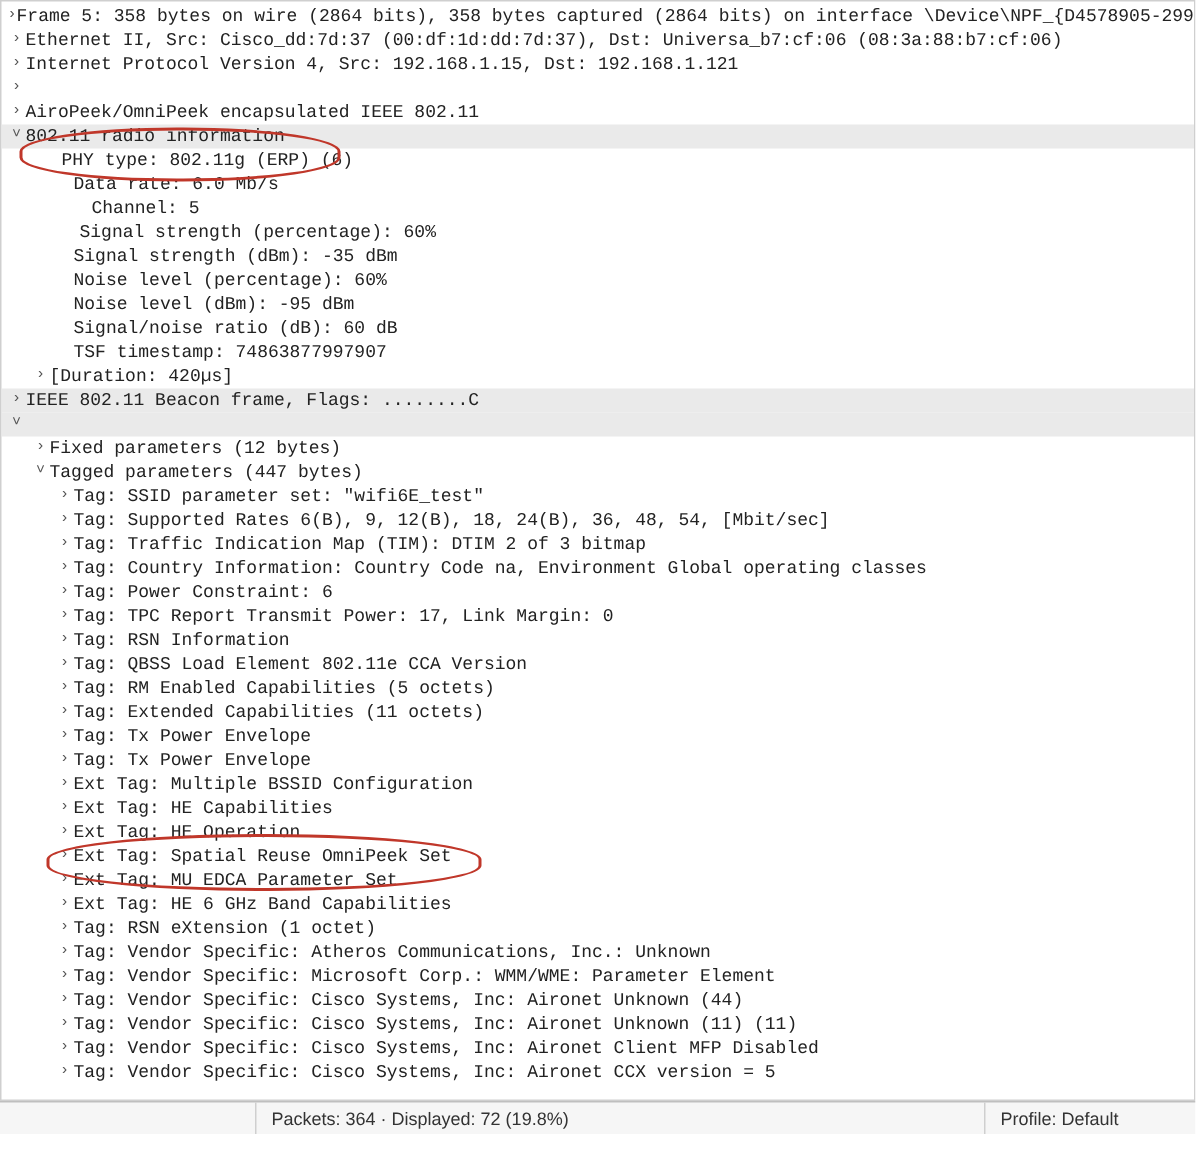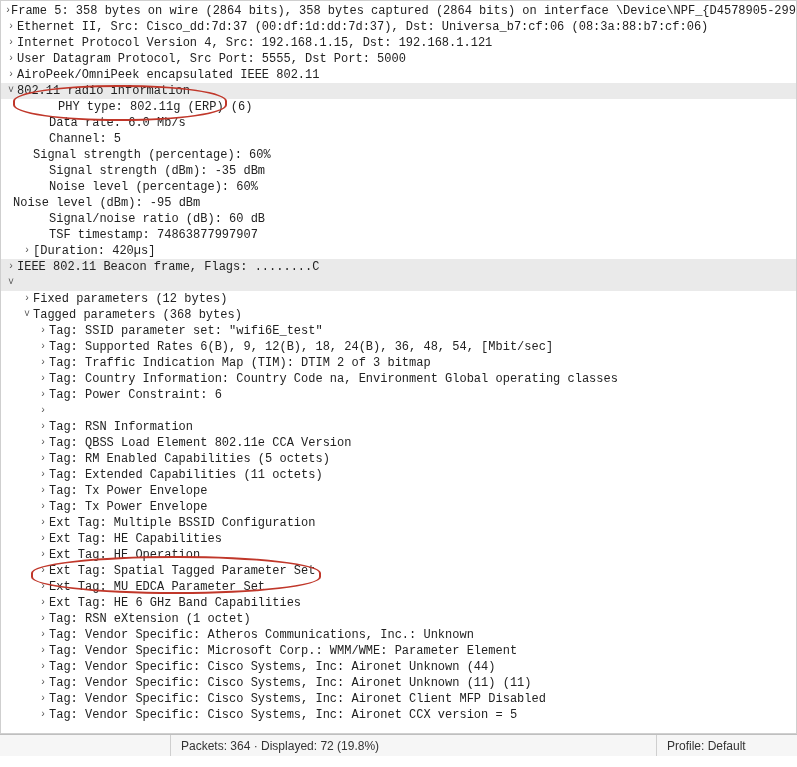--- a/index.html
+++ b/index.html
@@ -91,55 +91,54 @@
       <div class="row" style="padding-left: 4px;">
         <span class="caret">›</span>
         <span class="label">Ethernet II, Src: Cisco_dd:7d:37 (00:df:1d:dd:7d:37), Dst: Universa_b7:cf:06 (08:3a:88:b7:cf:06)</span>
       </div>
       <div class="row" style="padding-left: 4px;">
         <span class="caret">›</span>
         <span class="label">Internet Protocol Version 4, Src: 192.168.1.15, Dst: 192.168.1.121</span>
       </div>
       <div class="row" style="padding-left: 4px;">
         <span class="caret">›</span>
-        <span class="label">User Datagram Protocol, Src Port: 5555, Dst Port: 5000</span>
       </div>
       <div class="row" style="padding-left: 4px;">
         <span class="caret">›</span>
         <span class="label">AiroPeek/OmniPeek encapsulated IEEE 802.11</span>
       </div>
       <div class="row sel" style="padding-left: 4px;">
         <span class="caret">˅</span>
         <span class="label">802.11 radio information</span>
       </div>
-      <div class="row" style="padding-left: 45px; align-items: flex-end;">
+      <div class="row" style="padding-left: 28px; align-items: flex-end;">
         <span class="caret"></span>
         <span class="label">PHY type: 802.11g (ERP) (6)</span>
       </div>
       <div class="row" style="padding-left: 36px;">
         <span class="caret"></span>
         <span class="label">Data rate: 6.0 Mb/s</span>
       </div>
-      <div class="row" style="padding-left: 36px;">
+      <div class="row" style="padding-left: 48px;">
         <span class="caret"></span>
         <span class="label">Channel: 5</span>
       </div>
-      <div class="row" style="padding-left: 20px;">
+      <div class="row" style="padding-left: 40px;">
         <span class="caret"></span>
         <span class="label">Signal strength (percentage): 60%</span>
       </div>
       <div class="row" style="padding-left: 36px;">
         <span class="caret"></span>
         <span class="label">Signal strength (dBm): -35 dBm</span>
       </div>
       <div class="row" style="padding-left: 36px;">
         <span class="caret"></span>
         <span class="label">Noise level (percentage): 60%</span>
       </div>
-      <div class="row" style="">
+      <div class="row" style="padding-left: 36px;">
         <span class="caret"></span>
         <span class="label">Noise level (dBm): -95 dBm</span>
       </div>
       <div class="row" style="padding-left: 36px;">
         <span class="caret"></span>
         <span class="label">Signal/noise ratio (dB): 60 dB</span>
       </div>
       <div class="row" style="padding-left: 36px;">
         <span class="caret"></span>
         <span class="label">TSF timestamp: 74863877997907</span>
@@ -154,21 +153,21 @@
       </div>
       <div class="row sel" style="padding-left: 4px;">
         <span class="caret">˅</span>
       </div>
       <div class="row" style="padding-left: 20px;">
         <span class="caret">›</span>
         <span class="label">Fixed parameters (12 bytes)</span>
       </div>
       <div class="row" style="padding-left: 20px;">
         <span class="caret">˅</span>
-        <span class="label">Tagged parameters (368 bytes)</span>
+        <span class="label">Tagged parameters (447 bytes)</span>
       </div>
       <div class="row" style="padding-left: 36px;">
         <span class="caret">›</span>
         <span class="label">Tag: SSID parameter set: "wifi6E_test"</span>
       </div>
       <div class="row" style="padding-left: 36px;">
         <span class="caret">›</span>
         <span class="label">Tag: Supported Rates 6(B), 9, 12(B), 18, 24(B), 36, 48, 54, [Mbit/sec]</span>
       </div>
       <div class="row" style="padding-left: 36px;">
@@ -178,20 +177,21 @@
       <div class="row" style="padding-left: 36px;">
         <span class="caret">›</span>
         <span class="label">Tag: Country Information: Country Code na, Environment Global operating classes</span>
       </div>
       <div class="row" style="padding-left: 36px;">
         <span class="caret">›</span>
         <span class="label">Tag: Power Constraint: 6</span>
       </div>
       <div class="row" style="padding-left: 36px;">
         <span class="caret">›</span>
+        <span class="label">Tag: TPC Report Transmit Power: 17, Link Margin: 0</span>
       </div>
       <div class="row" style="padding-left: 36px;">
         <span class="caret">›</span>
         <span class="label">Tag: RSN Information</span>
       </div>
       <div class="row" style="padding-left: 36px;">
         <span class="caret">›</span>
         <span class="label">Tag: QBSS Load Element 802.11e CCA Version</span>
       </div>
       <div class="row" style="padding-left: 36px;">
@@ -217,21 +217,21 @@
       <div class="row" style="padding-left: 36px;">
         <span class="caret">›</span>
         <span class="label">Ext Tag: HE Capabilities</span>
       </div>
       <div class="row" style="padding-left: 36px;">
         <span class="caret">›</span>
         <span class="label">Ext Tag: HE Operation</span>
       </div>
       <div class="row" style="padding-left: 36px;">
         <span class="caret">›</span>
-        <span class="label">Ext Tag: Spatial Tagged Parameter Set</span>
+        <span class="label">Ext Tag: Spatial Reuse OmniPeek Set</span>
       </div>
       <div class="row" style="padding-left: 36px;">
         <span class="caret">›</span>
         <span class="label">Ext Tag: MU EDCA Parameter Set</span>
       </div>
       <div class="row" style="padding-left: 36px;">
         <span class="caret">›</span>
         <span class="label">Ext Tag: HE 6 GHz Band Capabilities</span>
       </div>
       <div class="row" style="padding-left: 36px;">

